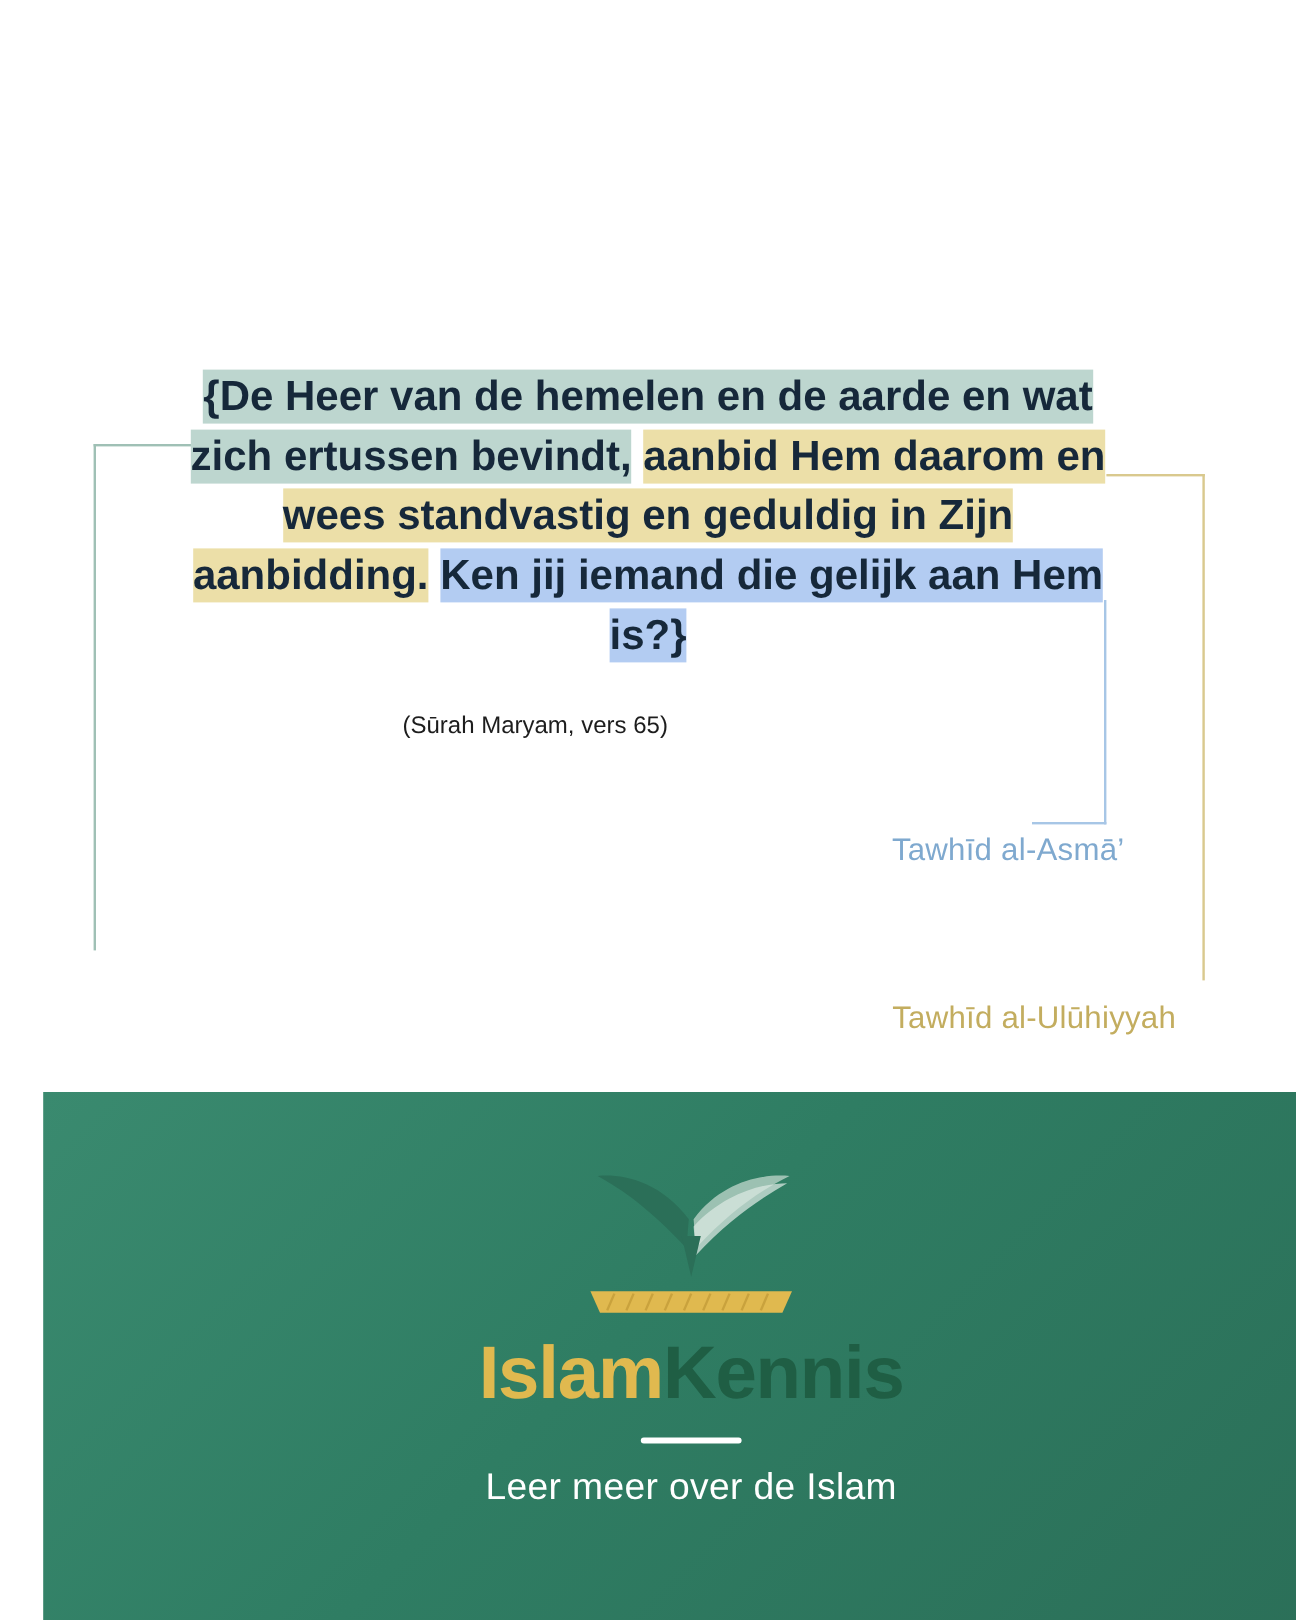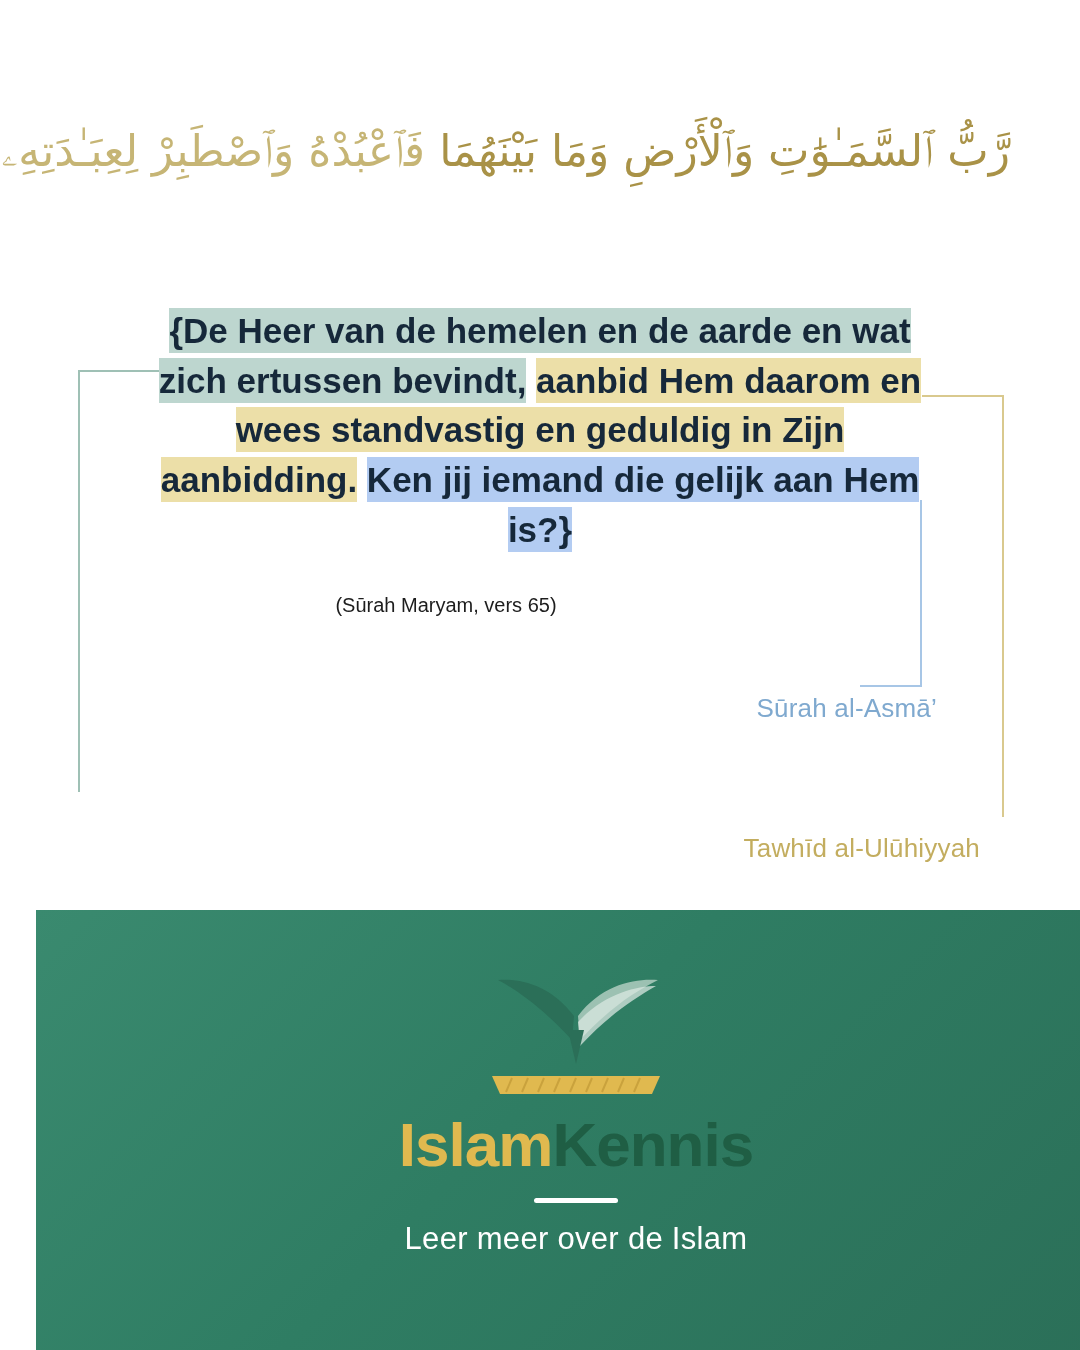--- a/index.html
+++ b/index.html
@@ -201,41 +201,35 @@
   }
 </style>
 </head>
 <body>
 
 <div class="page">
 
   <div class="content">
 
 
-    <div class="arabic">
-      <span class="ar-rub">رَّبُّ ٱلسَّمَـٰوَٰتِ وَٱلْأَرْضِ وَمَا بَيْنَهُمَا</span>
-      <span class="ar-ulu">فَٱعْبُدْهُ وَٱصْطَبِرْ لِعِبَـٰدَتِهِۦ</span>
-      
-      
-    </div>
 
     <div class="connector-rub"></div>
     <div class="connector-ulu"></div>
     <div class="connector-asma"></div>
 
     <div class="translation">
       <span class="hl hl-rub">{De Heer van de hemelen en de aarde en wat zich ertussen bevindt,</span>
       <span class="hl hl-ulu">aanbid Hem daarom en wees standvastig en geduldig in Zijn aanbidding.</span>
       <span class="hl hl-asma">Ken jij iemand die gelijk aan Hem is?}</span>
     </div>
 
     <div class="reference">(Sūrah Maryam, vers 65)</div>
 
     <div class="label label-asma">
-      <div>Sūrah al-Asmā’</div>
+      <div>Tawhīd al-Asmā’</div>
     </div>
 
     <div class="label label-ulu">Tawhīd al-Ulūhiyyah</div>
 
   </div>
 
   <div class="footer">
     <div class="logo-wrap">
 
       <div class="logo-mark">

